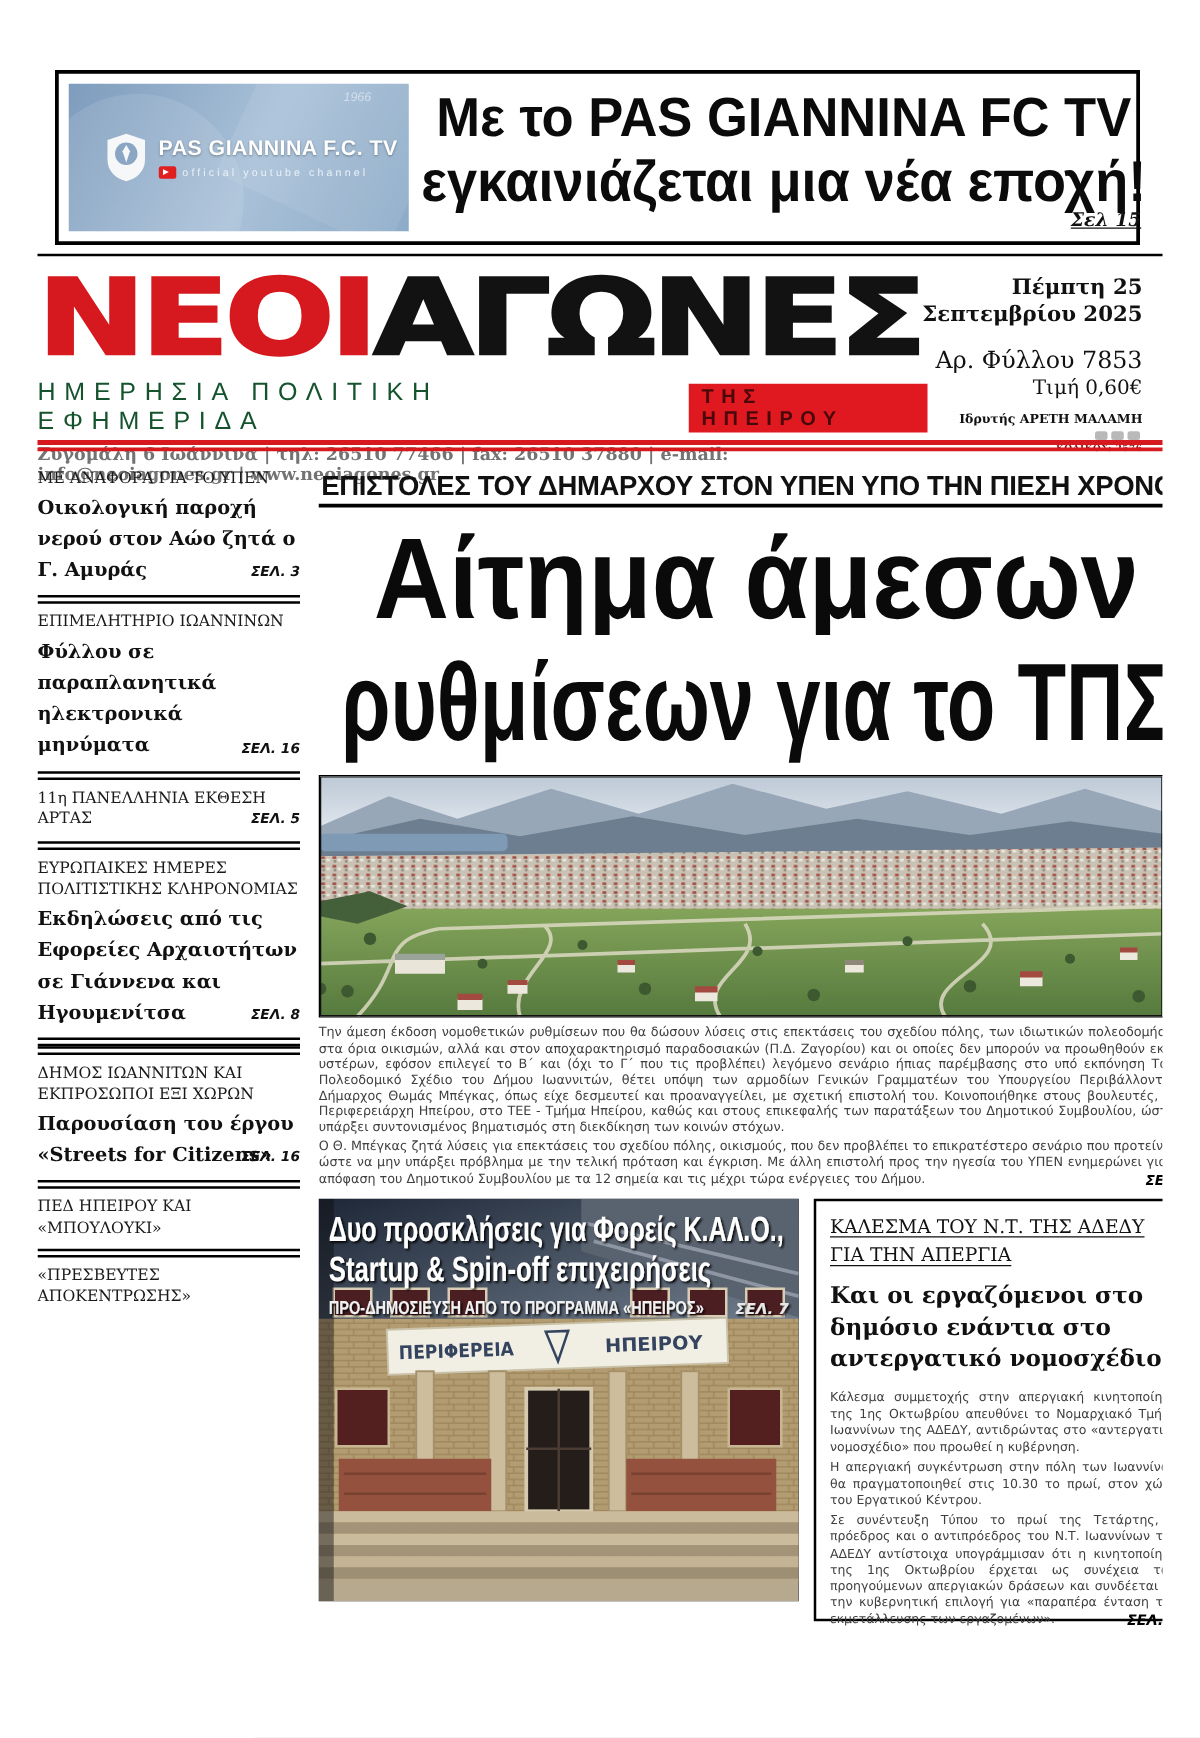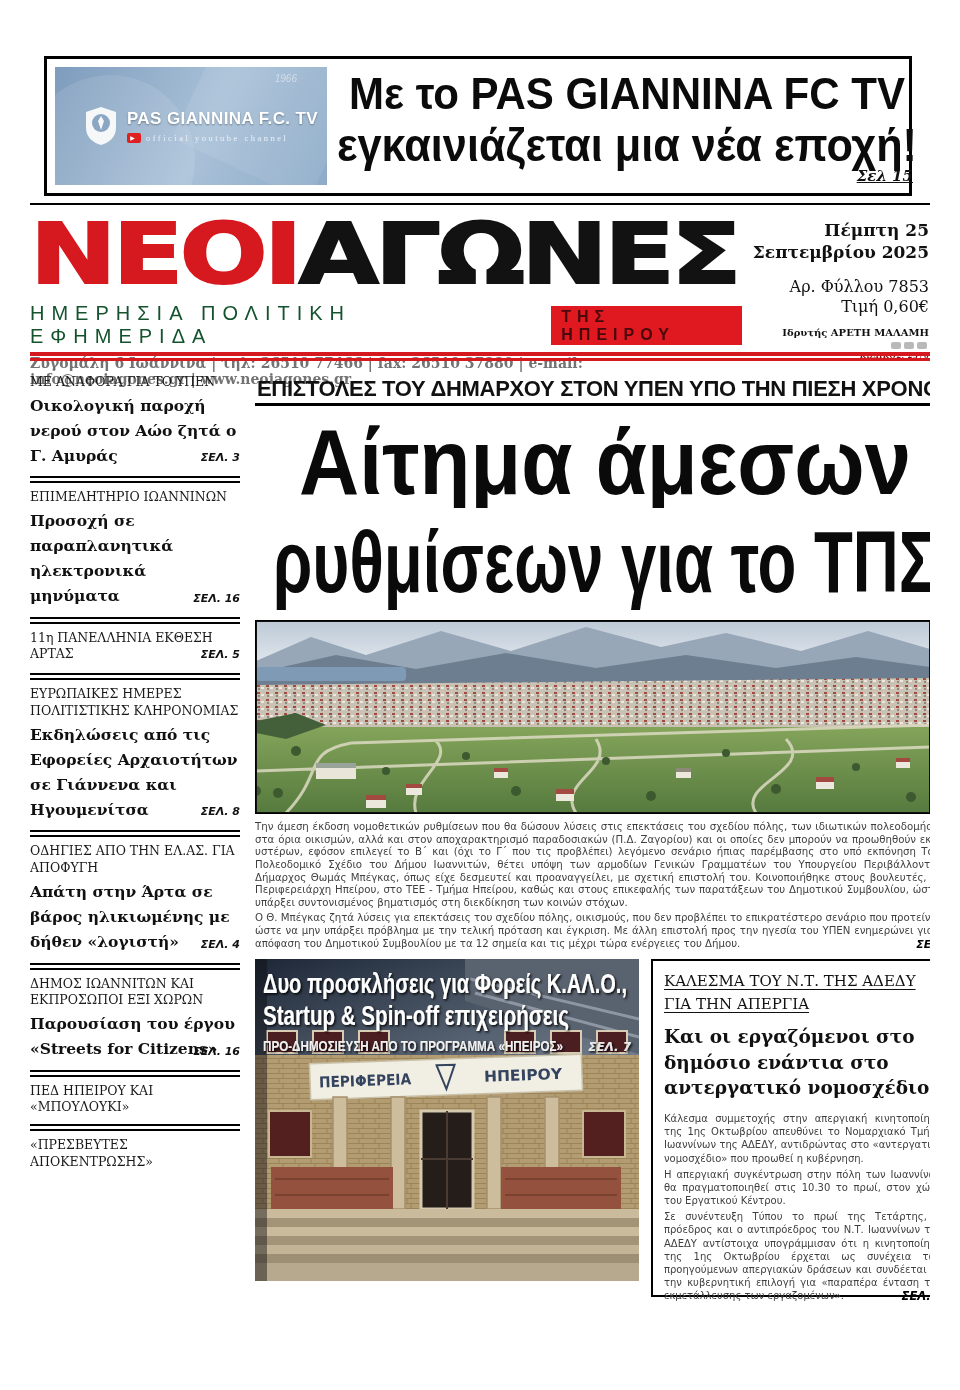--- a/index.html
+++ b/index.html
@@ -11,36 +11,36 @@
   .banner-logo{position:relative;width:252px;height:118px;margin-left:8px;flex:none;overflow:hidden;
           background:linear-gradient(115deg,#7e9cbd 0%,#a9c1d8 55%,#8dabc8 100%);
           display:flex;align-items:center;justify-content:center;gap:9px;padding-left:20px;}
   .banner-logo::before{content:"";position:absolute;left:-30px;bottom:-60px;width:170px;height:170px;
           border-radius:50%;background:#ffffff;opacity:.10;}
   .banner-logo::after{content:"";position:absolute;right:-20px;top:-40px;width:150px;height:150px;
           transform:rotate(25deg);background:#ffffff;opacity:.08;}
   .crest-year{position:absolute;top:6px;right:30px;font-size:10px;font-style:italic;color:#cfdbe7;}
   .logo-txt{text-align:left;z-index:2;}
   .logo-title{font-weight:bold;font-size:17px;color:#fff;letter-spacing:.4px;text-shadow:0 1px 2px rgba(0,0,0,.35);}
-  .logo-sub{margin-top:4px;display:flex;align-items:flex-end;gap:5px;font-size:8.5px;letter-spacing:2.5px;color:#eaf1f8;font-family:Liberation Serif, serif;}
+  .logo-sub{margin-top:4px;display:flex;align-items:flex-end;gap:5px;font-size:8.5px;letter-spacing:2.5px;color:#eaf1f8;}
   .yt{display:inline-flex;align-items:center;justify-content:center;width:14px;height:10px;background:#e02020;
       border-radius:2px;color:#fff;font-size:6px;line-height:1;}
   .banner-main{flex:1;display:flex;flex-direction:column;align-items:center;padding:2px 4px 0 2px;text-decoration:underline;}
   .banner-page{align-self:flex-end;margin:-4px 12px 0 0;font:italic bold 15px "DejaVu Serif",serif;}
   .rule-black{position:absolute;top:203px;left:30px;width:900px;height:2px;background:#000;}
   
   .masthead{position:absolute;top:211px;left:30px;width:900px;height:138px;}
   .mast-left{position:absolute;left:0;top:0;width:712px;}
   .tagline{display:flex;align-items:center;gap:12px;margin-top:1px;}
   .tagline-text{font-size:20px;letter-spacing:7px;color:#14532d;}
   .badge{background:#e0181f;color:#49080a;font-weight:bold;font-size:16px;letter-spacing:6px;padding:2px 10px 1px;}
   .contact{margin-top:7px;font-family:"DejaVu Serif",serif;font-weight:bold;font-size:14px;color:#737373;}
-  .mast-right{position:absolute;right:1px;top:8px;text-align:right;font-family:"DejaVu Serif",serif;}
+  .mast-right{position:absolute;right:16px;top:8px;text-align:right;font-family:"DejaVu Serif",serif;}
   .m-date{font-weight:bold;font-size:17px;line-height:1.3;}
-  .m-issue{margin-top:14px;font-size:16px;}
+  .m-issue{margin-top:14px;font-size:19px;}
   .m-price{font-size:16px;margin-top:1px;}
   .m-founder{margin-top:11px;font-size:10px;font-weight:bold;}
   .m-marks{display:flex;justify-content:flex-end;gap:3px;margin:4px 2px 2px 0;}
   .m-marks i{display:block;width:10px;height:7px;background:#b9b9b9;border-radius:2px;}
   .m-code{font-size:7px;font-weight:bold;color:#8a1212;letter-spacing:.5px;}
   .rule-red{position:absolute;top:352px;left:30px;width:900px;}
   .r1{height:4px;background:#d6191f;margin-bottom:2px;}
   .r2{height:3px;background:#d6191f;}
   
   .content{position:absolute;top:368px;left:30px;width:900px;height:1016px;display:flex;gap:15px;overflow:hidden;}
@@ -140,37 +140,33 @@
   <div class="content">
 
     <aside class="sidebar">
       <article class="sb">
         <div class="sb-k">ΜΕ ΑΝΑΦΟΡΑ ΓΙΑ ΤΟ ΥΠΕΝ</div>
         <div class="sb-t"><span>Οικολογική παροχή νερού στον Αώο ζητά ο Γ. Αμυράς</span><span class="pg">ΣΕΛ. 3</span></div>
       </article>
       <div class="sb-sep"></div>
       <article class="sb">
         <div class="sb-k">ΕΠΙΜΕΛΗΤΗΡΙΟ ΙΩΑΝΝΙΝΩΝ</div>
-        <div class="sb-t"><span>Προσοχή σε παραπλανητικά ηλεκτρονικά μηνύματα</span><span class="pg">ΣΕΛ. 16</span></div>
+        <div class="sb-t"><span>Φύλλου σε παραπλανητικά ηλεκτρονικά μηνύματα</span><span class="pg">ΣΕΛ. 16</span></div>
       </article>
       <div class="sb-sep"></div>
       <article class="sb">
         <div class="sb-k">11η ΠΑΝΕΛΛΗΝΙΑ ΕΚΘΕΣΗ ΑΡΤΑΣ</div>
         <div class="sb-t"><span class="pg">ΣΕΛ. 5</span></div>
       </article>
       <div class="sb-sep"></div>
       <article class="sb">
         <div class="sb-k">ΕΥΡΩΠΑΙΚΕΣ ΗΜΕΡΕΣ ΠΟΛΙΤΙΣΤΙΚΗΣ ΚΛΗΡΟΝΟΜΙΑΣ</div>
         <div class="sb-t"><span>Εκδηλώσεις από τις Εφορείες Αρχαιοτήτων σε Γιάννενα και Ηγουμενίτσα</span><span class="pg">ΣΕΛ. 8</span></div>
       </article>
       <div class="sb-sep"></div>
-      <article class="sb">
-        <div class="sb-k">ΟΔΗΓΙΕΣ ΑΠΟ ΤΗΝ ΕΛ.ΑΣ. ΓΙΑ ΑΠΟΦΥΓΗ</div>
-        <div class="sb-t"><span>Απάτη στην Άρτα σε βάρος ηλικιωμένης με δήθεν «λογιστή»</span><span class="pg">ΣΕΛ. 4</span></div>
-      </article>
       <div class="sb-sep"></div>
       <article class="sb">
         <div class="sb-k">ΔΗΜΟΣ ΙΩΑΝΝΙΤΩΝ ΚΑΙ ΕΚΠΡΟΣΩΠΟΙ ΕΞΙ ΧΩΡΩΝ</div>
         <div class="sb-t"><span>Παρουσίαση του έργου «Streets for Citizens»</span><span class="pg">ΣΕΛ. 16</span></div>
       </article>
       <div class="sb-sep"></div>
       <article class="sb">
         <div class="sb-k">ΠΕΔ ΗΠΕΙΡΟΥ ΚΑΙ «ΜΠΟΥΛΟΥΚΙ»</div>
       </article>
       <div class="sb-sep"></div>

